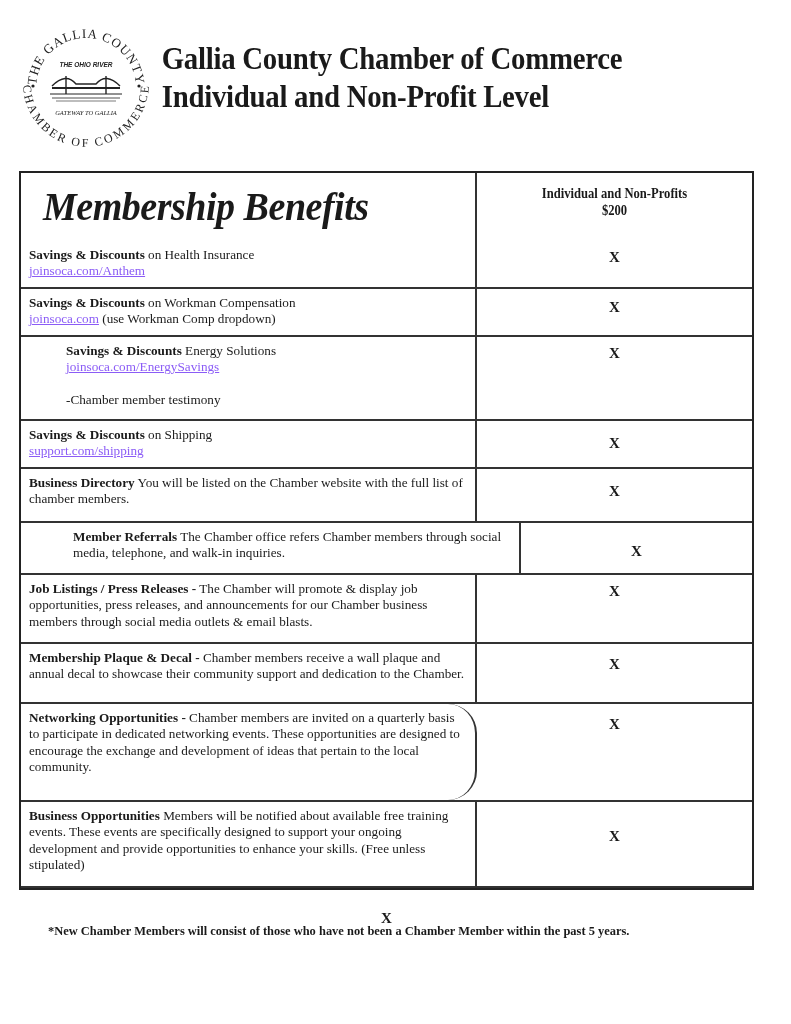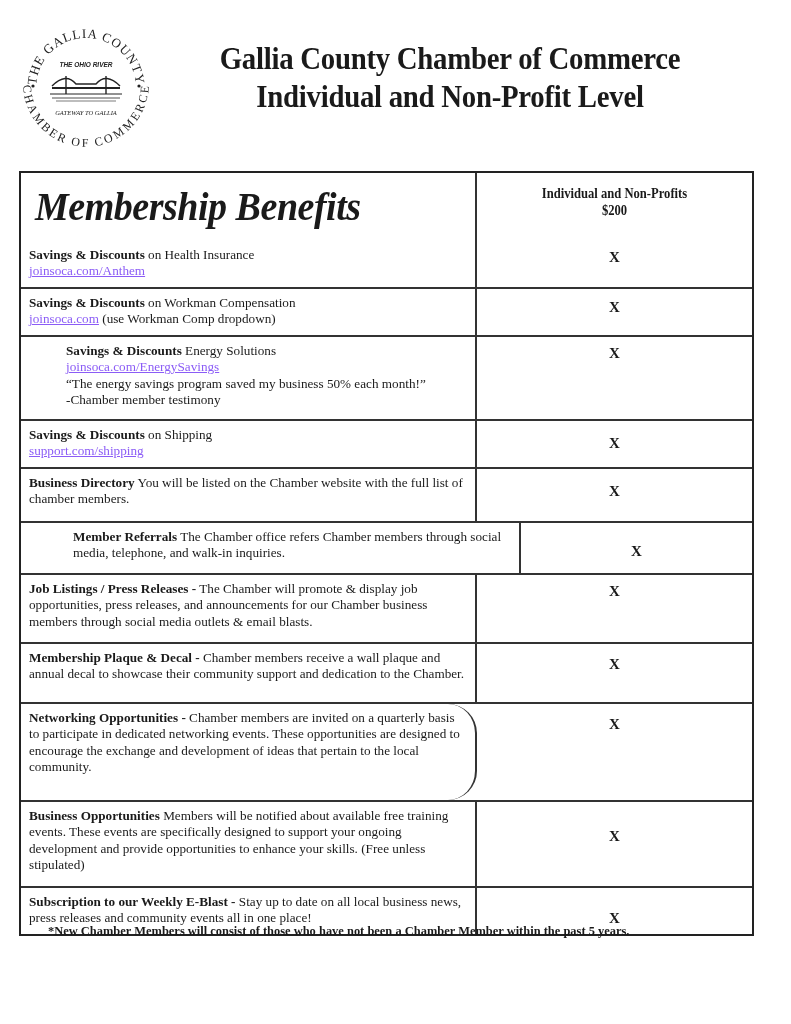--- a/index.html
+++ b/index.html
@@ -1,25 +1,25 @@
 <!DOCTYPE html>
 <html><head>
 <meta charset="utf-8">
 <style>
   html, body { margin: 0; padding: 0; background: #ffffff; }
   body { width: 791px; height: 1024px; position: relative; overflow: hidden; font-family: "Liberation Serif", "DejaVu Serif", serif; color: #1a1a1a; }
   .logo { position: absolute; left: 22px; top: 22px; width: 128px; height: 128px; }
-  .title-block { position: absolute; left: 140px; top: 40px; width: 620px; text-align: center; }
+  .title-block { position: absolute; left: 140px; top: 40px; width: 620px; text-align: left; }
   .title-line { font-weight: bold; font-size: 31px; line-height: 38px; letter-spacing: -0.3px; color: #1a1a1a; transform: scaleX(0.93); }
   .table { position: absolute; left: 19px; top: 171px; width: 735px; border: 2px solid #222; box-sizing: border-box; }
   .row { display: flex; border-top: 2px solid #333; box-sizing: border-box; }
   .row:first-child { border-top: none; }
   .c1 { width: 456px; border-right: 2px solid #333; box-sizing: border-box; padding: 6px 8px 6px 8px; font-size: 13.2px; line-height: 16.4px; }
   .c2 { flex: 1; text-align: center; font-weight: bold; font-size: 14px; position: relative; }
-  .hdr .c1 { height: 68px; display: flex; align-items: center; padding-left: 14px; }
+  .hdr .c1 { height: 68px; display: flex; align-items: center; padding-left: 22px; }
   .hdr-title { font-style: italic; font-weight: bold; font-size: 40px; letter-spacing: -0.5px; transform: scaleX(0.95); transform-origin: left center; display: inline-block; }
   .hdr .c2 { font-size: 14px; line-height: 17px; padding-top: 12px; transform: scaleX(0.9); }
   .b { font-weight: bold; }
   .link { color: #8b5cf6; text-decoration: underline; }
   .mark { position: absolute; left: 0; right: 0; font-size: 15px; font-family: "Liberation Serif", serif; }
   .footnote { position: absolute; left: 48px; top: 923px; width: 700px; font-weight: bold; font-size: 13.4px; transform: scaleX(0.93); transform-origin: left center; }
 </style>
 </head>
 <body>
 
@@ -73,21 +73,21 @@
           <span class="mark" style="top: 8px;">X</span>
         </div>
       </div>
       <div class="row">
         <div class="c1" style="height: 46px;"><span class="b">Savings &amp; Discounts</span><span> on Workman Compensation</span><br><a class="link">joinsoca.com</a><span> (use Workman Comp dropdown)</span></div>
         <div class="c2">
           <span class="mark" style="top: 10px;">X</span>
         </div>
       </div>
       <div class="row">
-        <div class="c1" style="height: 82px; padding-left: 45px;"><span class="b">Savings &amp; Discounts</span><span> Energy Solutions</span><br><a class="link">joinsoca.com/EnergySavings</a><br><span>“The energy savings program saved my business 50% each month!”</span><br><span>-Chamber member testimony</span></div>
+        <div class="c1" style="height: 82px; padding-left: 45px;"><span class="b">Savings &amp; Discounts</span><span> Energy Solutions</span><br><a class="link">joinsoca.com/EnergySavings</a><br><br><span>-Chamber member testimony</span></div>
         <div class="c2">
           <span class="mark" style="top: 8px;">X</span>
         </div>
       </div>
       <div class="row">
         <div class="c1" style="height: 46px;"><span class="b">Savings &amp; Discounts</span><span> on Shipping</span><br><a class="link">support.com/shipping</a></div>
         <div class="c2">
           <span class="mark" style="top: 14px;">X</span>
         </div>
       </div>
@@ -121,21 +121,20 @@
           <span class="mark" style="top: 12px;">X</span>
         </div>
       </div>
       <div class="row">
         <div class="c1" style="height: 84px;"><span class="b">Business Opportunities</span><span> Members will be notified about available free training events. These events are specifically designed to support your ongoing development and provide opportunities to enhance your skills. (Free unless stipulated)</span></div>
         <div class="c2">
           <span class="mark" style="top: 26px;">X</span>
         </div>
       </div>
       <div class="row">
-        <div class="c1" style="height: 46px;"><span class="b">Subscription to our Weekly E-Blast -</span><span> Stay up to date on all local business news, press releases and community events all in one place!</span></div>
         <div class="c2">
           <span class="mark" style="top: 22px;">X</span>
         </div>
       </div>
     </div>
 </div>
 
 <div class="footnote">*New Chamber Members will consist of those who have not been a Chamber Member within the past 5 years.</div>
 
 </body></html>

